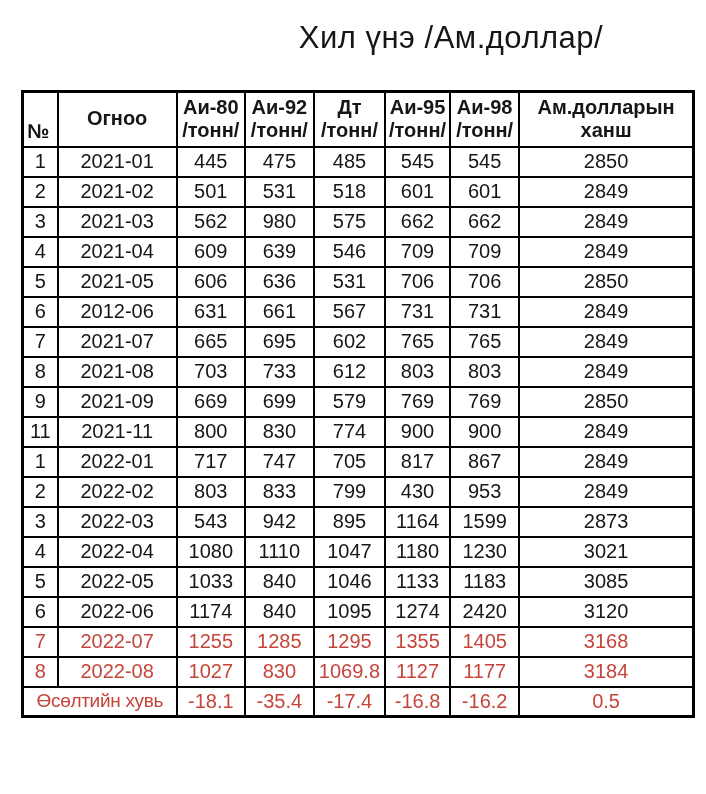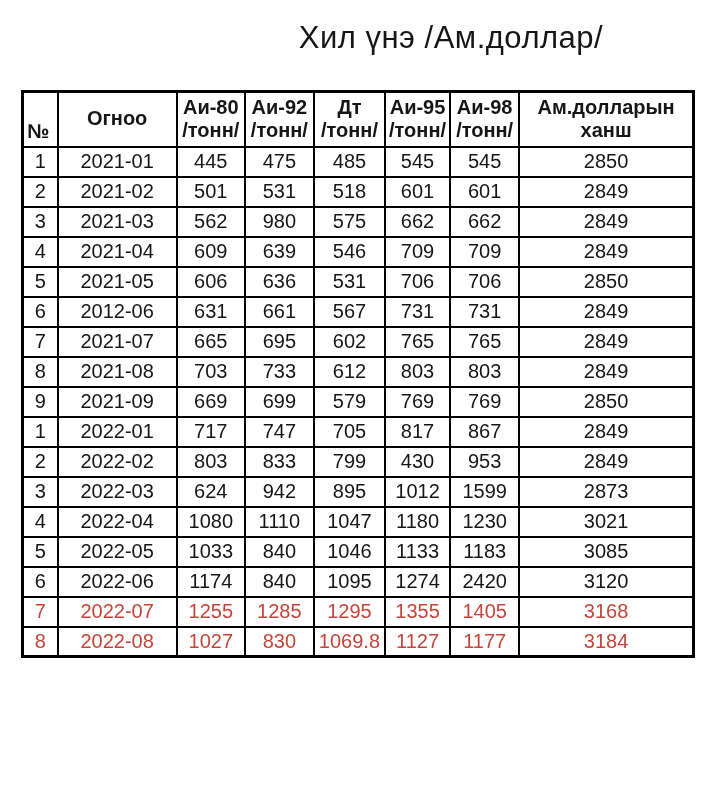--- a/index.html
+++ b/index.html
@@ -192,20 +192,30 @@
         <td>9</td>
         <td>2021-09</td>
         <td>669</td>
         <td>699</td>
         <td>579</td>
         <td>769</td>
         <td>769</td>
         <td>2850</td>
       </tr>
       <tr>
+        <td>11</td>
+        <td>2021-11</td>
+        <td>800</td>
+        <td>830</td>
+        <td>774</td>
+        <td>900</td>
+        <td>900</td>
+        <td>2849</td>
+      </tr>
+      <tr>
         <td>1</td>
         <td>2022-01</td>
         <td>717</td>
         <td>747</td>
         <td>705</td>
         <td>817</td>
         <td>867</td>
         <td>2849</td>
       </tr>
       <tr>
@@ -214,24 +224,24 @@
         <td>803</td>
         <td>833</td>
         <td>799</td>
         <td>430</td>
         <td>953</td>
         <td>2849</td>
       </tr>
       <tr>
         <td>3</td>
         <td>2022-03</td>
-        <td>624</td>
+        <td>543</td>
         <td>942</td>
         <td>895</td>
-        <td>1012</td>
+        <td>1164</td>
         <td>1599</td>
         <td>2873</td>
       </tr>
       <tr>
         <td>4</td>
         <td>2022-04</td>
         <td>1080</td>
         <td>1110</td>
         <td>1047</td>
         <td>1180</td>
@@ -271,14 +281,23 @@
       <tr class="red-row">
         <td>8</td>
         <td>2022-08</td>
         <td>1027</td>
         <td>830</td>
         <td>1069.8</td>
         <td>1127</td>
         <td>1177</td>
         <td>3184</td>
       </tr>
+      <tr class="red-row">
+        <td colspan="2" class="growth-label">Өсөлтийн хувь</td>
+        <td>-18.1</td>
+        <td>-35.4</td>
+        <td>-17.4</td>
+        <td>-16.8</td>
+        <td>-16.2</td>
+        <td>0.5</td>
+      </tr>
     </tbody>
 </table>
 
 </body></html>

